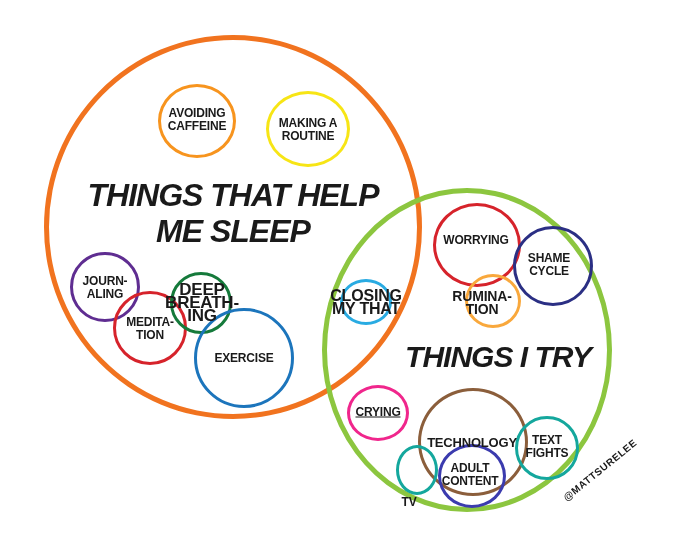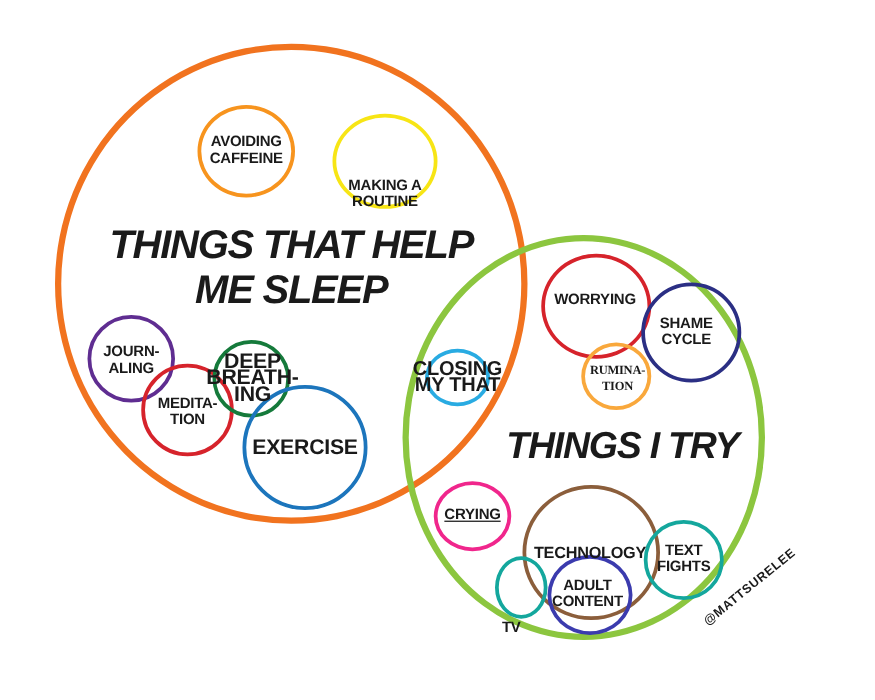--- a/index.html
+++ b/index.html
@@ -78,48 +78,48 @@
       <span class="line">THINGS THAT HELP</span>
       <span class="line">ME SLEEP</span>
     </div>
     <div class="label set-title" style="left: 498px; top: 357px; font-size: 30px; line-height: 34px;">
       <span class="line">THINGS I TRY</span>
     </div>
     <div class="label node-label" style="left: 197px; top: 120px; font-size: 12px;">
       <span class="line">AVOIDING</span>
       <span class="line">CAFFEINE</span>
     </div>
-    <div class="label node-label" style="left: 308px; top: 130px; font-size: 12px; margin-top: 25px;">
+    <div class="label node-label" style="left: 308px; top: 130px; font-size: 12px;">
       <span class="line">MAKING A</span>
       <span class="line">ROUTINE</span>
     </div>
     <div class="label node-label" style="left: 105px; top: 288px; font-size: 12px;">
       <span class="line">JOURN-</span>
       <span class="line">ALING</span>
     </div>
     <div class="label node-label" style="left: 150px; top: 329px; font-size: 12px;">
       <span class="line">MEDITA-</span>
       <span class="line">TION</span>
     </div>
     <div class="label node-label" style="left: 202px; top: 302px; font-size: 17px;">
       <span class="line">DEEP</span>
       <span class="line">BREATH-</span>
       <span class="line">ING</span>
     </div>
-    <div class="label node-label" style="left: 244px; top: 358px; font-size: 17px; text-align: center;">
+    <div class="label node-label" style="left: 244px; top: 358px; font-size: 12px; text-align: center;">
       <span class="line">EXERCISE</span>
     </div>
     <div class="label node-label" style="left: 476px; top: 240px; font-size: 12px;">
       <span class="line">WORRYING</span>
     </div>
     <div class="label node-label" style="left: 549px; top: 265px; font-size: 12px;">
       <span class="line">SHAME</span>
       <span class="line">CYCLE</span>
     </div>
-    <div class="label node-label" style="left: 494px; top: 303px; font-size: 10px; font-family: Liberation Serif, serif;">
+    <div class="label node-label" style="left: 482px; top: 303px; font-size: 14px;">
       <span class="line">RUMINA-</span>
       <span class="line">TION</span>
     </div>
     <div class="label node-label" style="left: 366px; top: 302px; font-size: 16px;">
       <span class="line">CLOSING</span>
       <span class="line">MY THAT</span>
     </div>
     <div class="label node-label" style="left: 378px; top: 412px; font-size: 12px; text-decoration: underline;">
       <span class="line">CRYING</span>
     </div>

